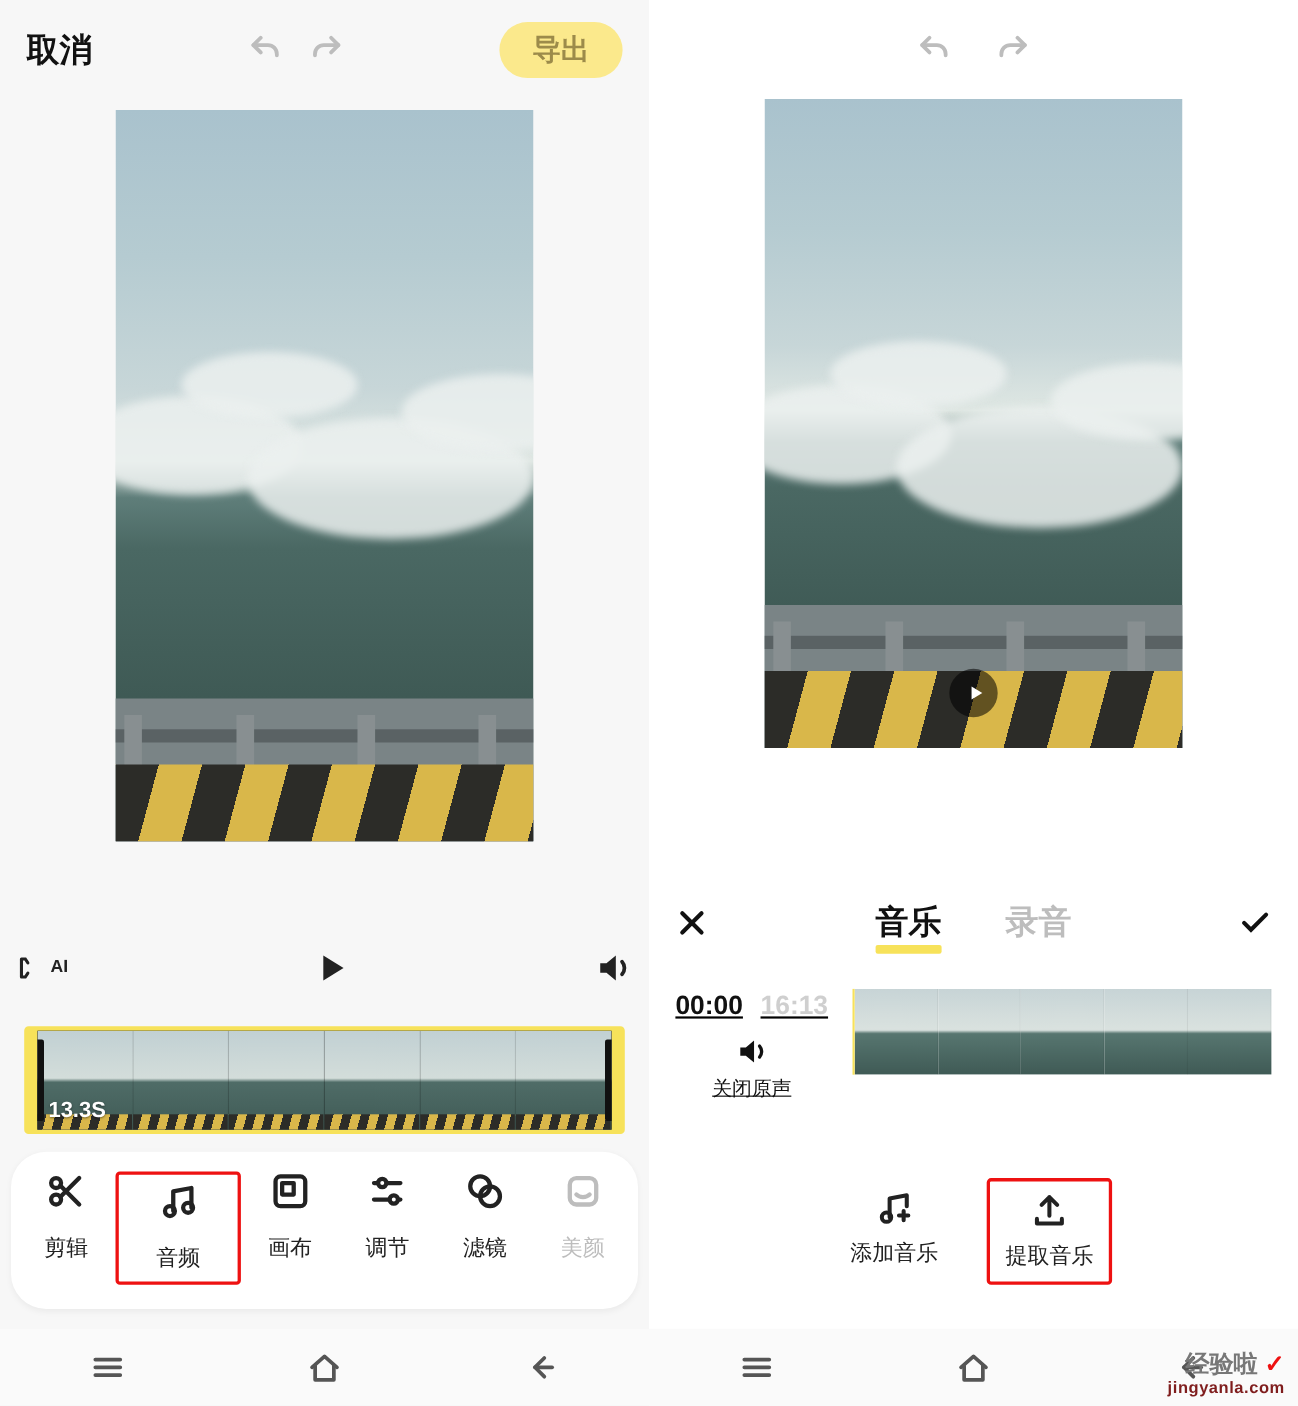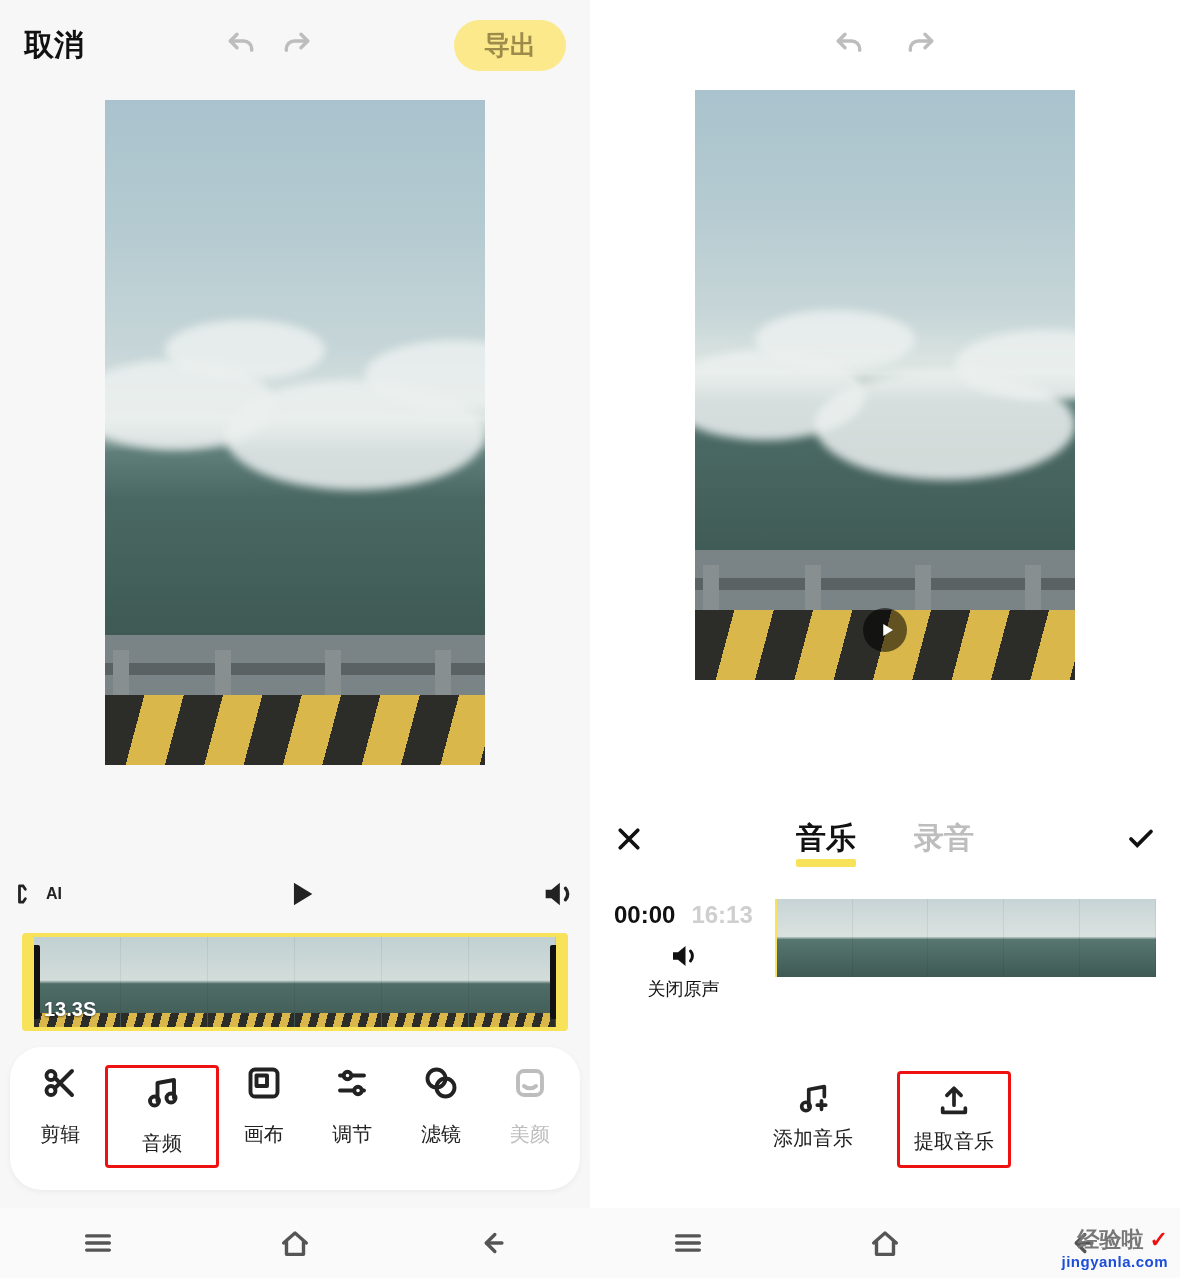--- a/index.html
+++ b/index.html
@@ -102,21 +102,21 @@
   .transport {
     display:flex; align-items:center; justify-content:space-between;
     padding: 18px 16px 10px;
   }
   .transport svg { width:34px; height:34px; fill:#222; }
   .ai-icon { font-weight:700; font-size:14px; color:#222; display:flex; align-items:center; gap:2px; }
   .ai-icon svg { width:28px; height:28px; }
 
   
   .timeline {
-    margin: 12px 22px 16px;
+    margin: 26px 22px 16px;
     position: relative;
     height: 98px;
     background:#000000;
     border: 12px solid #f7e25a;
     border-top-width:4px; border-bottom-width:4px;
     border-radius: 4px;
     overflow: hidden;
   }
   .timeline .handle {
     position:absolute; top:8px; bottom:8px; width:8px; background:#111; border-radius:2px;
@@ -176,21 +176,21 @@
   }
   .ph-icon { width:30px; height:30px; stroke:#111; stroke-width:3; fill:none; stroke-linecap:round; }
   .tabs { display:flex; gap:58px;justify-content:center; }
   .tab { font-size:30px; font-weight:700; color:#bdbdbd; position:relative; }
   .tab.active { color:#111; }
   .tab.active::after {
     content:''; position:absolute; left:0; right:0; bottom:-8px; height:8px;
     background:#f7e25a; border-radius:2px;
   }
 
-  .time-row { display:flex; align-items:flex-start; gap:22px; margin-top:40px; }
+  .time-row { display:flex; align-items:flex-start; gap:22px; margin-top:40px;text-decoration:underline; }
   .time-col { text-align:center; min-width:100px; padding-top:2px; }
   .tc-times { display:flex; gap:16px; font-size:24px; font-weight:800; color:#111; }
   .tc-times .muted{ color:#cfcfcf; }
   .mute-block { margin-top:12px; display:flex; flex-direction:column; align-items:center; gap:6px; color:#111; font-size:18px; }
   .mute-block svg{ width:30px; height:30px; fill:#111; }
 
   .thumbs2 {
     flex:1; display:flex; height:78px; overflow:hidden; border-left:2px solid #f7e25a;
   }
   .thumb2 {
@@ -209,21 +209,21 @@
   .act svg{ width:34px; height:34px; fill:none; stroke:#222; stroke-width:2.6; stroke-linecap:round; stroke-linejoin:round; }
 
   
   .wm {
     position:absolute; right:12px; bottom:8px;
     font-size:18px; color:#888; font-weight:600;
     display:flex; flex-direction:column; align-items:flex-end; line-height:1.15;
   }
   .wm .t1{ font-size:22px; color:#777; }
   .wm .t1 b{ color:#e11; font-weight:900; }
-  .wm .t2{ font-size:15px; color:#1d4ed8; letter-spacing:.5px; }
+  .wm .t2{ font-size:15px; color:#7f1d1d; letter-spacing:.5px; }
 </style>
 </head>
 <body>
 
 <div class="pane left">
 
   <div class="topbar">
     <div class="cancel-btn">取消</div>
     <div class="topbar-spacer"></div>
     <svg class="ur-icon" viewBox="0 0 24 24">

